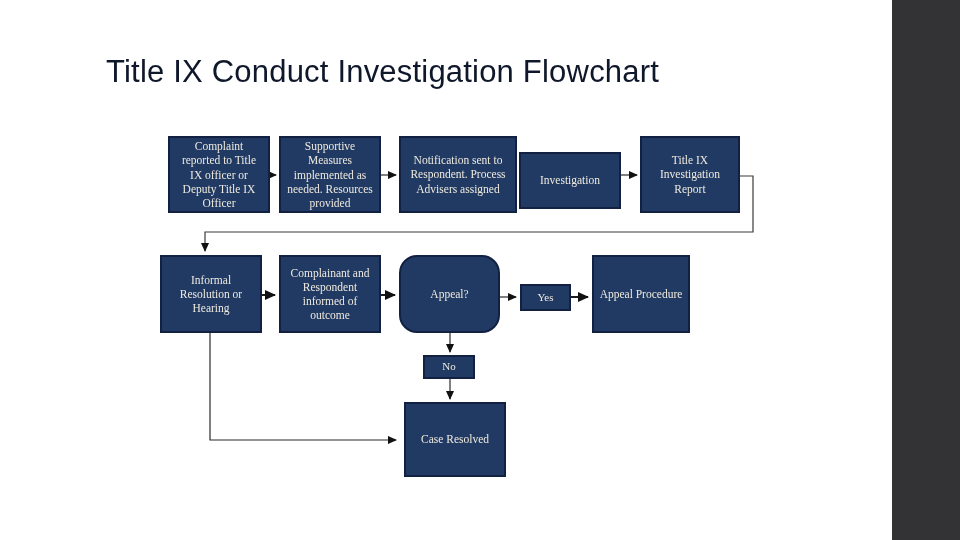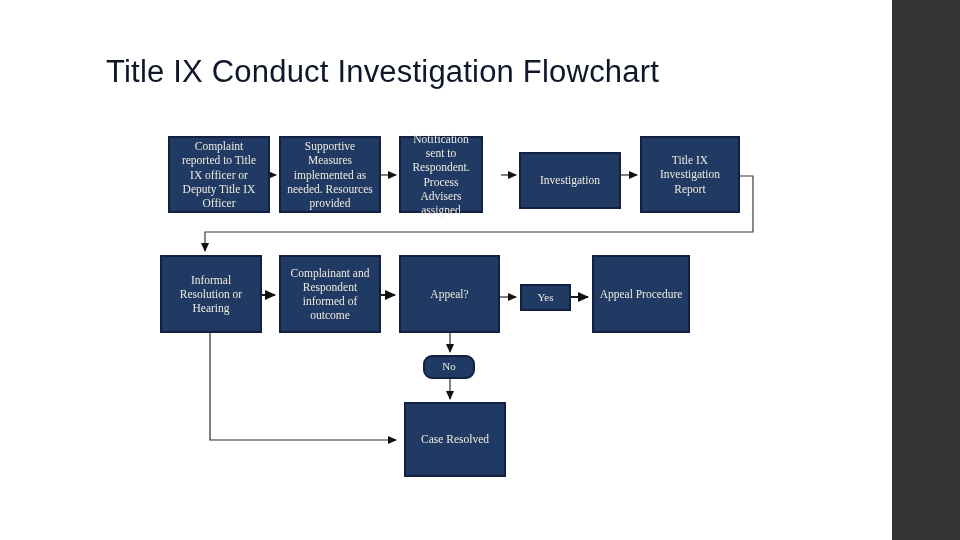--- a/index.html
+++ b/index.html
@@ -73,35 +73,35 @@
     <path d="M450,333 L450,352" stroke="#2b2b2b" stroke-width="1.2" fill="none" marker-end="url(#arrow-s)"></path>
     <path d="M450,379 L450,399" stroke="#2b2b2b" stroke-width="1.2" fill="none" marker-end="url(#arrow-s)"></path>
 
     <path d="M210,333 L210,440 L396,440" stroke="#2b2b2b" stroke-width="1.2" fill="none" marker-end="url(#arrow-s)"></path>
   </svg>
 
   <div class="node" style="left:168px; top:136px; width:102px; height:77px;">Complaint reported to Title IX officer or Deputy Title IX Officer</div>
 
   <div class="node" style="left:279px; top:136px; width:102px; height:77px;">Supportive Measures implemented as needed. Resources provided</div>
 
-  <div class="node" style="left:399px; top:136px; width:84px; height:77px;">Notification sent to Respondent. Process Advisers assigned</div>
+  <div class="node" style="left:399px; top:136px; width:118px; height:77px;">Notification sent to Respondent. Process Advisers assigned</div>
 
   <div class="node" style="left:519px; top:152px; width:102px; height:57px;">Investigation</div>
 
   <div class="node" style="left:640px; top:136px; width:100px; height:77px;">Title IX Investigation Report</div>
 
   <div class="node" style="left:160px; top:255px; width:102px; height:78px;">Informal Resolution or Hearing</div>
 
   <div class="node" style="left:279px; top:255px; width:102px; height:78px;">Complainant and Respondent informed of outcome</div>
 
-  <div class="node" style="left:399px; top:255px; width:101px; height:78px;">Appeal?</div>
+  <div class="node" style="left:399px; top:255px; width:101px; height:78px;border-radius:18px;">Appeal?</div>
 
   <div class="node small" style="left:520px; top:284px; width:51px; height:27px;">Yes</div>
 
   <div class="node" style="left:592px; top:255px; width:98px; height:78px;">Appeal Procedure</div>
 
-  <div class="node small" style="left:423px; top:355px; width:52px; height:24px;border-radius:9px;">No</div>
+  <div class="node small" style="left:423px; top:355px; width:52px; height:24px;">No</div>
 
   <div class="node" style="left:404px; top:402px; width:102px; height:75px;">Case Resolved</div>
 
   <div class="sidebar"></div>
 
 </div>
 
 </body></html>

